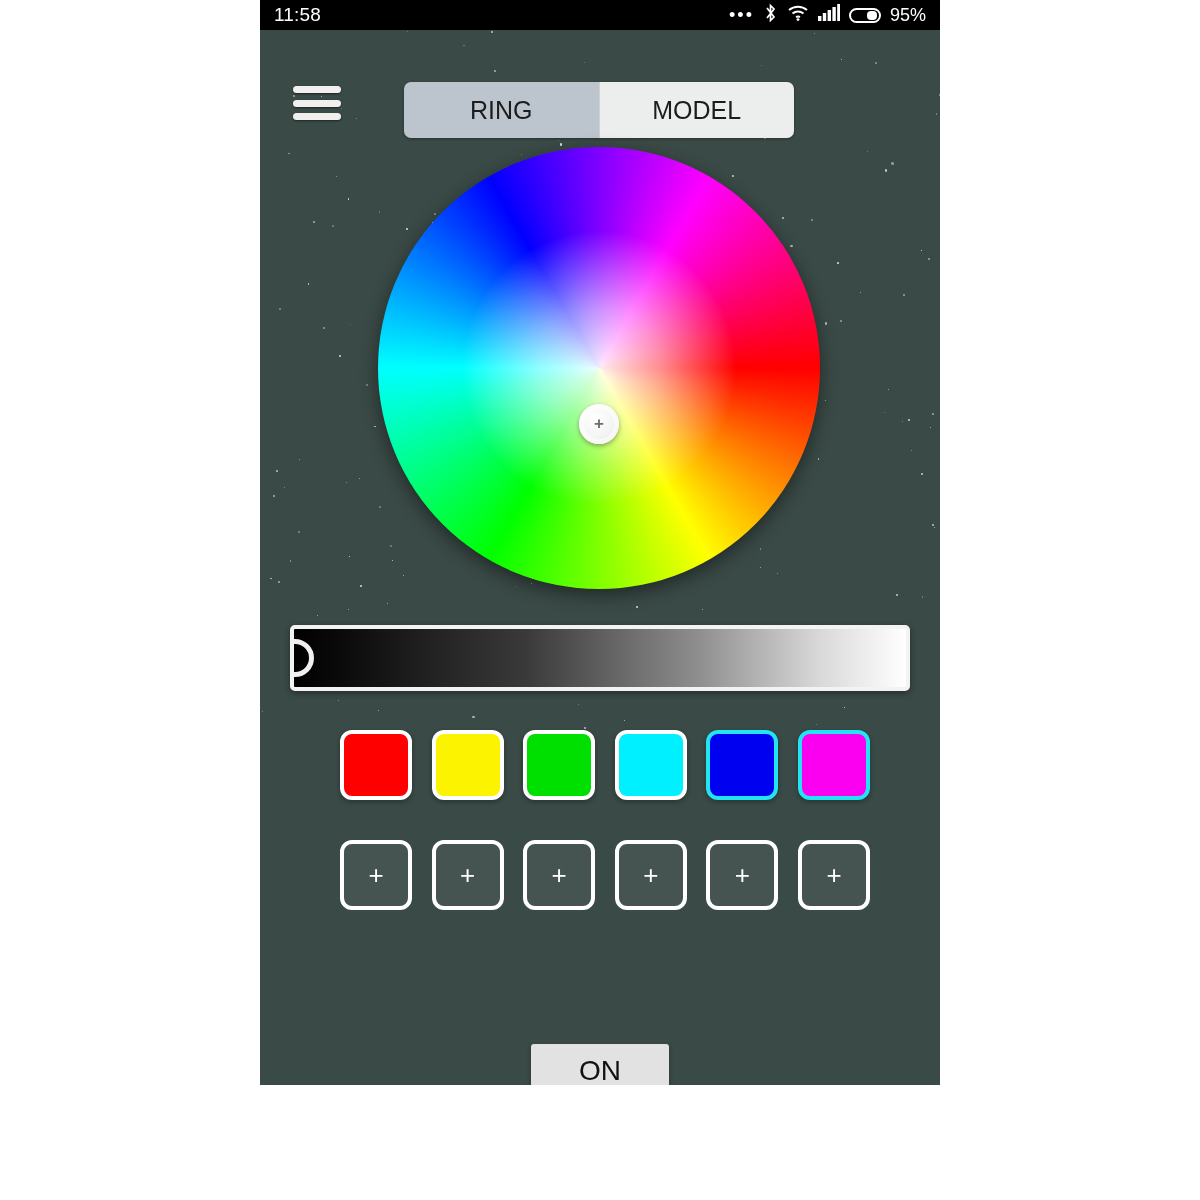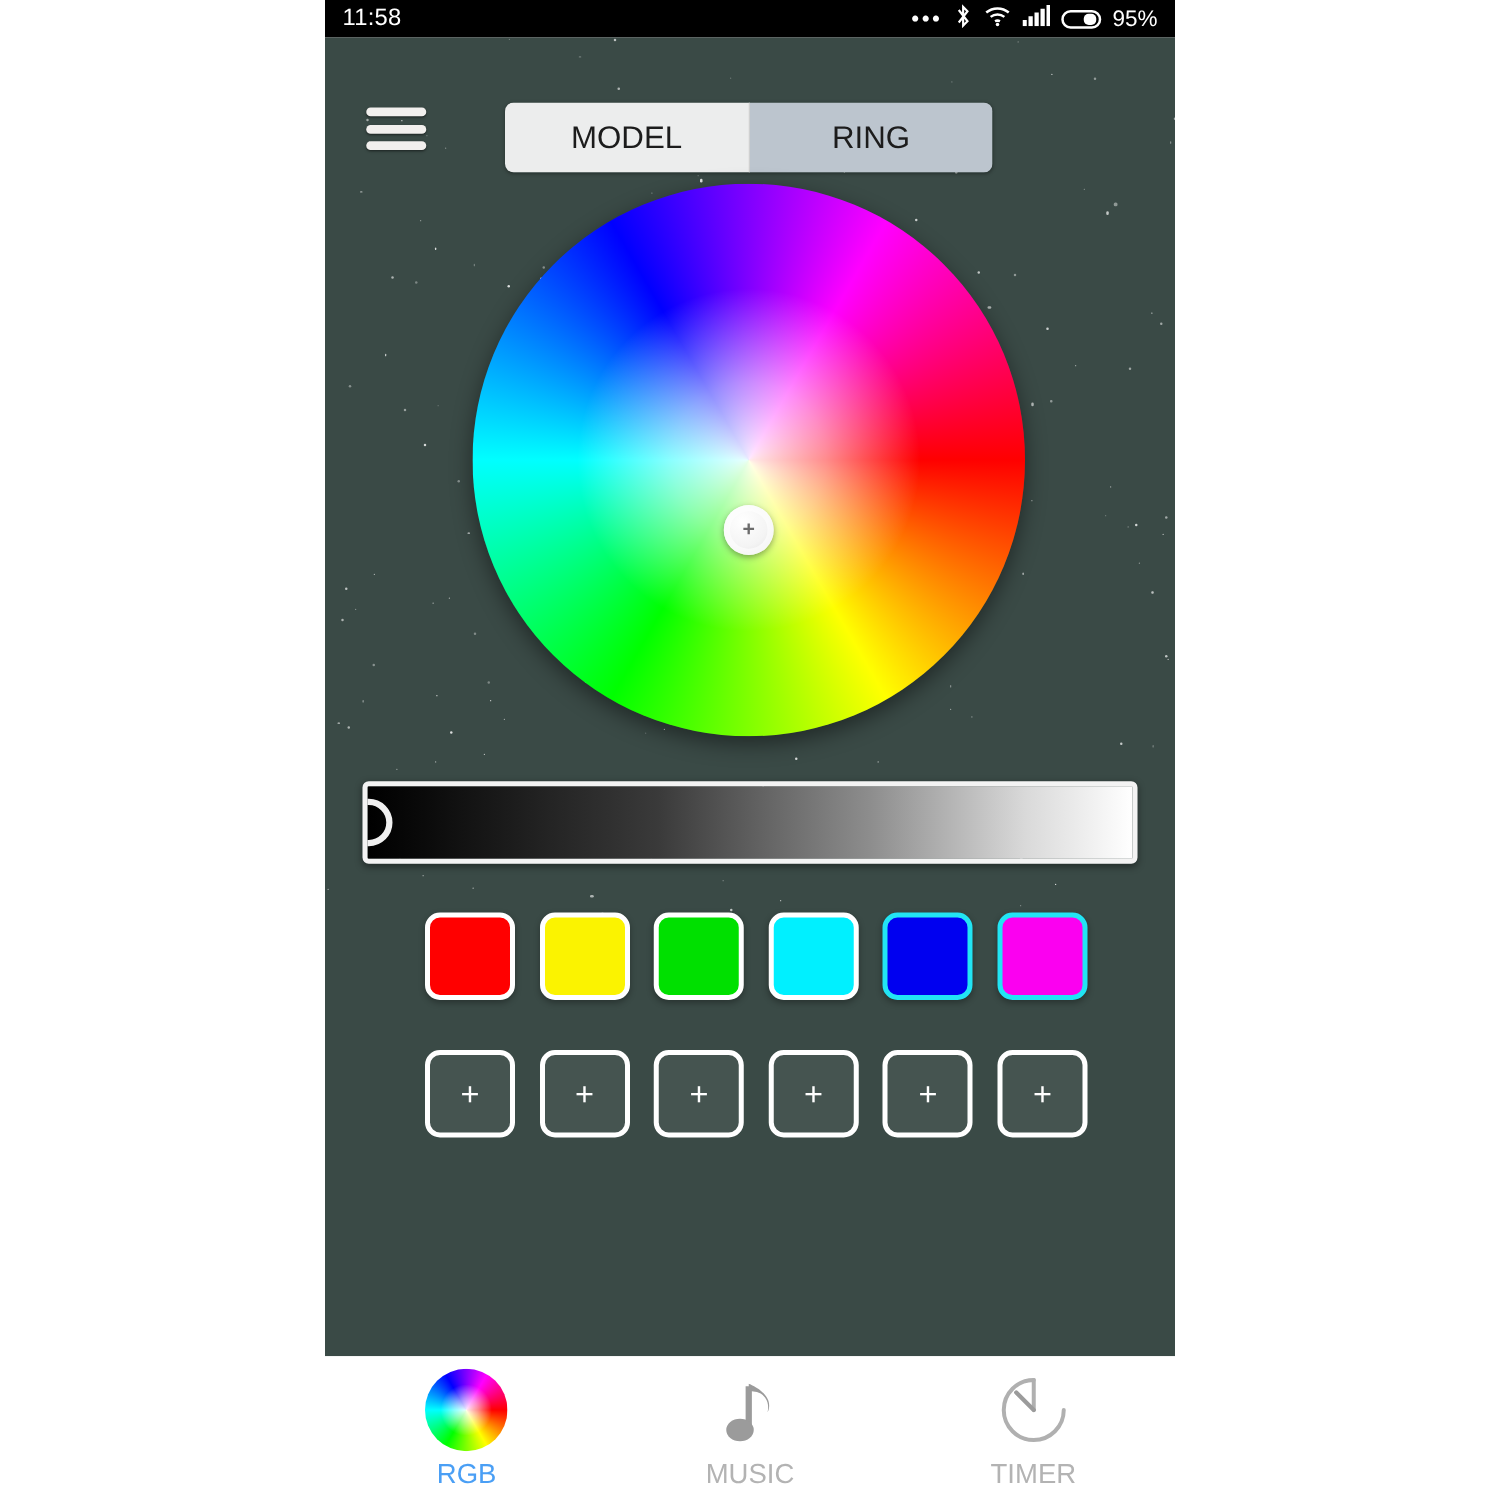--- a/index.html
+++ b/index.html
@@ -383,22 +383,22 @@
         <i style="left:234.3px;top:40.3px;width:1.8px;height:1.8px;opacity:0.59"></i>
       </div>
 
     <div id="hamburger">
       <b></b>
       <b></b>
       <b></b>
     </div>
 
     <div id="segbar">
+      <div class="seg active">RING</div>
       <div class="seg">MODEL</div>
-      <div class="seg active">RING</div>
     </div>
 
     <div id="preview-wheel" class="wheelbg"></div>
 
     <div id="color-wheel" class="wheelbg">
       <div id="wheel-thumb" style="left: 201px; top: 256.94px;">
         <em>+</em>
       </div>
     </div>
 
@@ -417,45 +417,16 @@
 
     <div class="swrow" id="empties">
       <div class="empt">+</div>
       <div class="empt">+</div>
       <div class="empt">+</div>
       <div class="empt">+</div>
       <div class="empt">+</div>
       <div class="empt">+</div>
     </div>
 
+    <div id="power-button" style="background: rgb(226, 226, 226); border-bottom-color: rgb(23, 160, 133);">ON</div>
   </div>
 
-  <div id="bottomnav">
-
-    <div class="nav active">
-      <div class="navwheel wheelbg"></div>
-      <div class="lbl" style="color: rgb(74, 159, 245);">RGB</div>
-    </div>
-
-    <div class="nav">
-      <div class="navicon">
-        <svg width="46" height="58" viewBox="0 0 46 58" aria-hidden="true">
-          <path d="M22 48 V8 C22 8 33 12 37 20 C40 26 37 31 37 31 C37 31 39 24 35 19 C31 13 22 14 22 14" fill="#9b9b9b"></path>
-          <path d="M22 42 V10" stroke="#9b9b9b" stroke-width="5" fill="none"></path>
-          <ellipse cx="15" cy="45" rx="11" ry="9" fill="#9b9b9b"></ellipse>
-        </svg>
-      </div>
-      <div class="lbl" style="color: rgb(179, 179, 179);">MUSIC</div>
-    </div>
-
-    <div class="nav">
-      <div class="navicon">
-        <svg width="58" height="58" viewBox="0 0 58 58" aria-hidden="true">
-          <path d="M29 5 A24 24 0 1 0 53 29" fill="none" stroke="#b0b0b0" stroke-width="3.2" stroke-linecap="round"></path>
-          <path d="M29 5 L29 29" fill="none" stroke="#b0b0b0" stroke-width="3.2" stroke-linecap="round"></path>
-          <path d="M29 29 L15 15" fill="none" stroke="#9b9b9b" stroke-width="3.4" stroke-linecap="round"></path>
-        </svg>
-      </div>
-      <div class="lbl" style="color: rgb(179, 179, 179);">TIMER</div>
-    </div>
-
-  </div>
 </div>
 
 </body></html>

